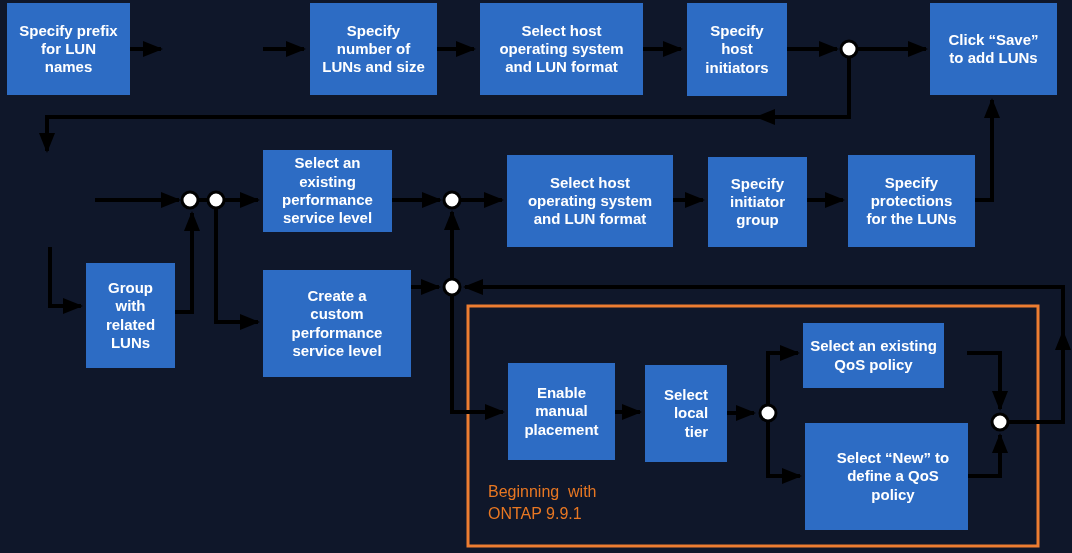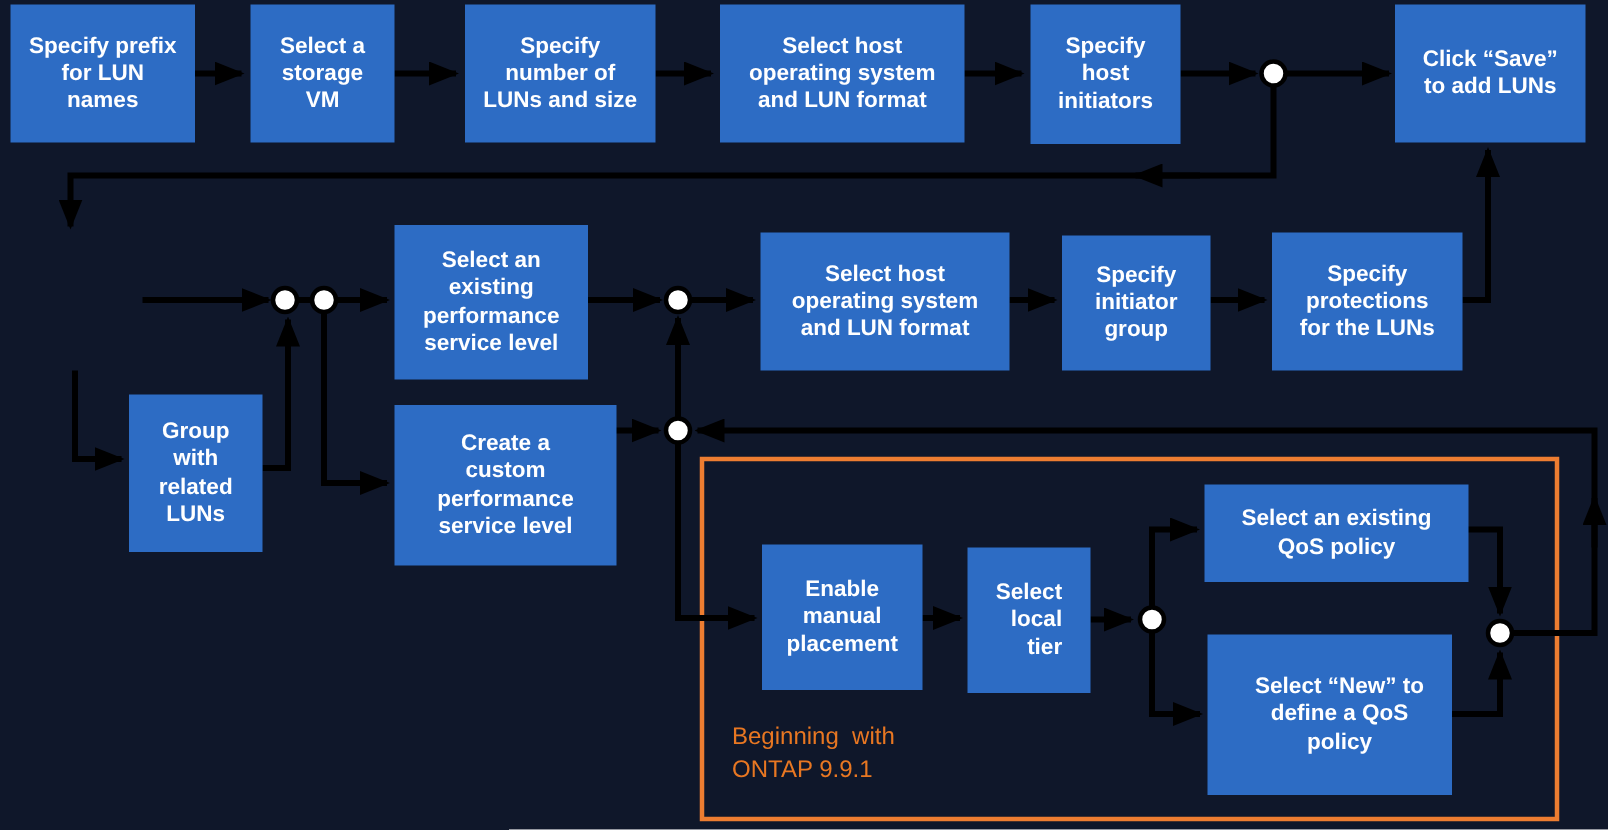--- a/index.html
+++ b/index.html
@@ -99,36 +99,33 @@
     <circle class="junction" cx="216" cy="200" r="8"></circle>
     <circle class="junction" cx="452" cy="200" r="8"></circle>
     <circle class="junction" cx="452" cy="287" r="8"></circle>
     <circle class="junction" cx="768" cy="413" r="8"></circle>
     <circle class="junction" cx="1000" cy="422" r="8"></circle>
   </svg>
 
   <div class="box" style="left:7px; top:3px; width:123px; height:92px;">Specify prefix
 for LUN
 names</div>
-  <div class="box" style="left:167px; top:3px; width:96px; height:92px;">Select a
-storage
-VM</div>
   <div class="box" style="left:310px; top:3px; width:127px; height:92px;">Specify
 number of
 LUNs and size</div>
   <div class="box" style="left:480px; top:3px; width:163px; height:92px;">Select host
 operating system
 and LUN format</div>
   <div class="box" style="left:687px; top:3px; width:100px; height:93px;">Specify
 host
 initiators</div>
   <div class="box" style="left:930px; top:3px; width:127px; height:92px;">Click “Save”
 to add LUNs</div>
 
-  <div class="box" style="left:263px; top:150px; width:129px; height:103px;">Select an
+  <div class="box" style="left:263px; top:150px; width:129px; height:82px;">Select an
 existing
 performance
 service level</div>
   <div class="box" style="left:507px; top:155px; width:166px; height:92px;">Select host
 operating system
 and LUN format</div>
   <div class="box" style="left:708px; top:157px; width:99px; height:90px;">Specify
 initiator
 group</div>
   <div class="box" style="left:848px; top:155px; width:127px; height:92px;">Specify
@@ -143,21 +140,21 @@
 custom
 performance
 service level</div>
 
   <div class="box" style="left:508px; top:363px; width:107px; height:97px;">Enable
 manual
 placement</div>
   <div class="box" style="left:645px; top:365px; width:82px; height:97px;text-align:right;">Select
 local
 tier</div>
-  <div class="box" style="left:803px; top:323px; width:176px; height:65px;">Select an existing
+  <div class="box" style="left:803px; top:323px; width:141px; height:65px;">Select an existing
 QoS policy</div>
   <div class="box" style="left:805px; top:423px; width:163px; height:107px;padding-left:15px;">Select “New” to
 define a  QoS
 policy</div>
 
   <div class="callout-label" style="left:488px; top:481px;">Beginning  with
 ONTAP 9.9.1</div>
 
 </div>
 

